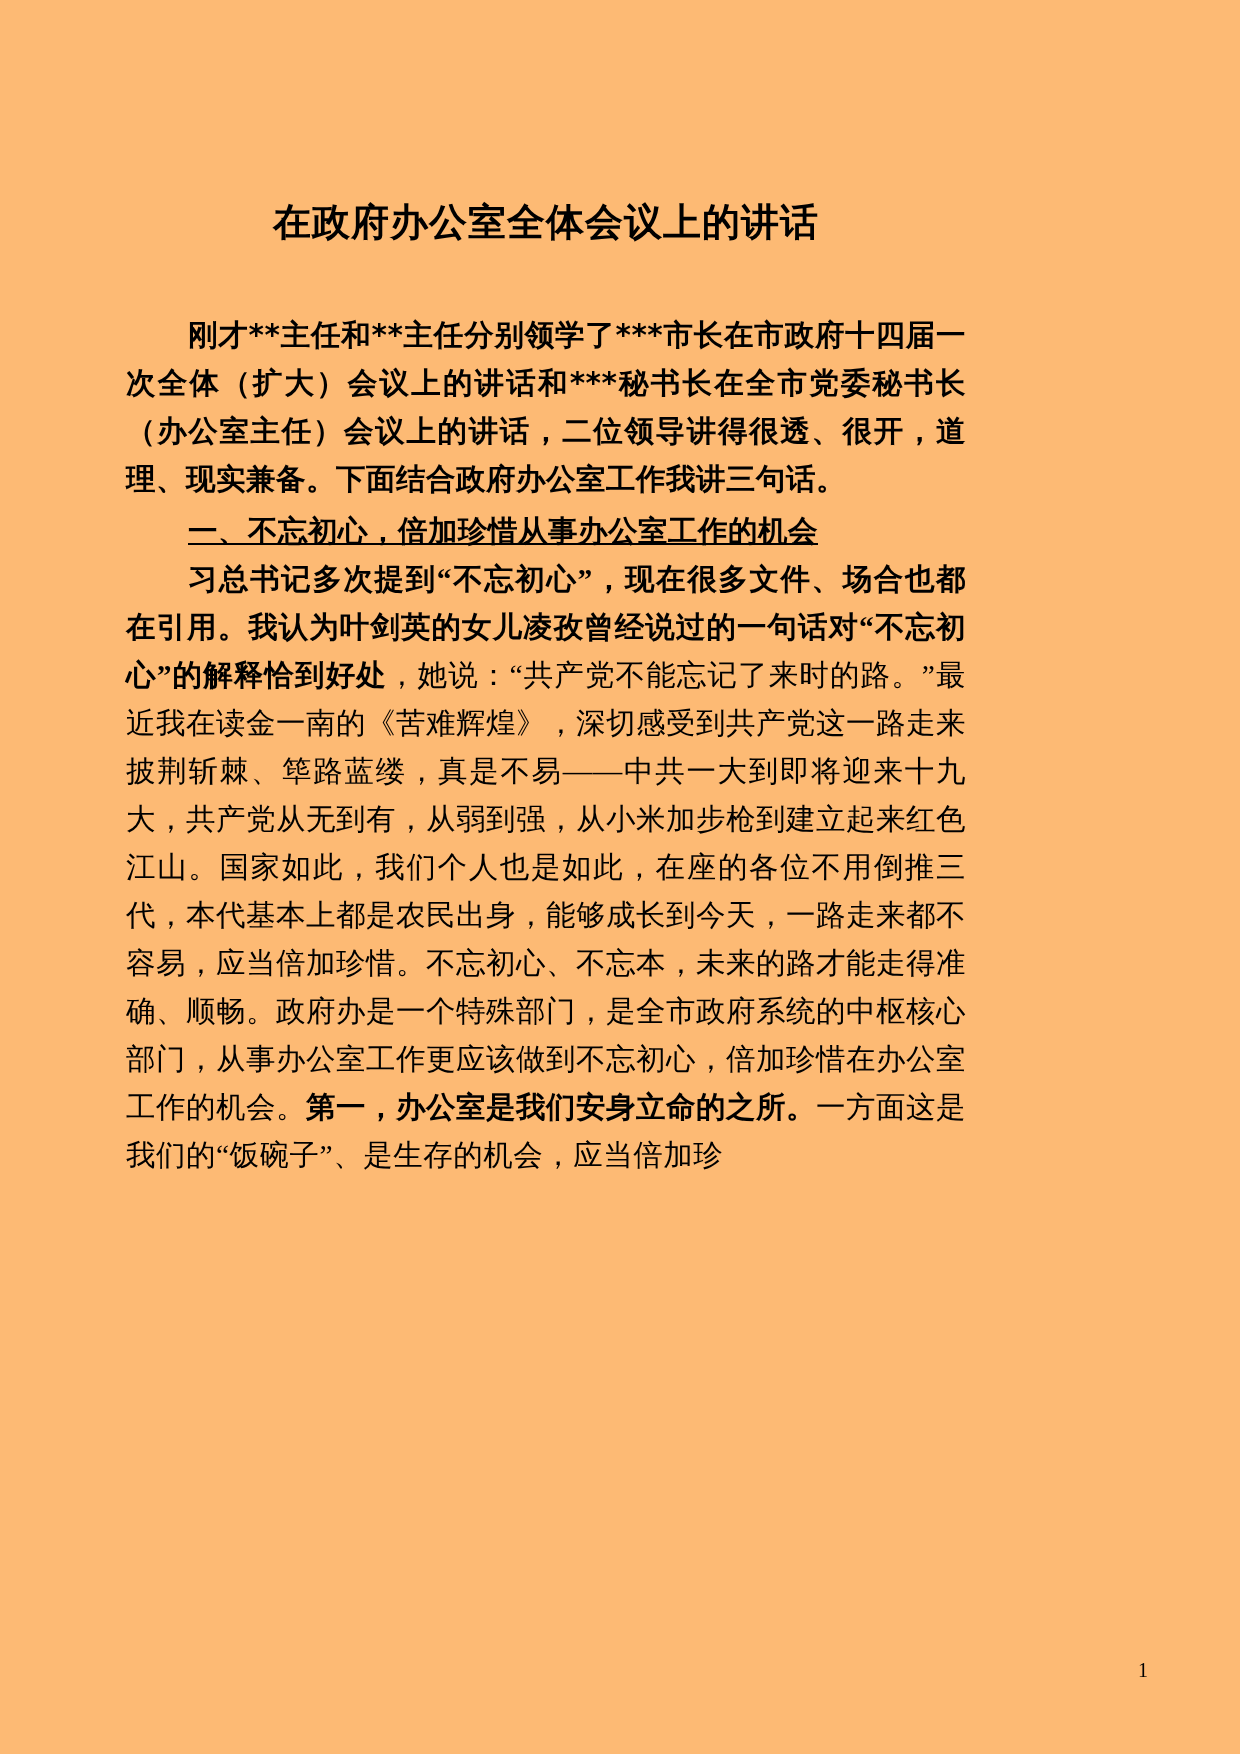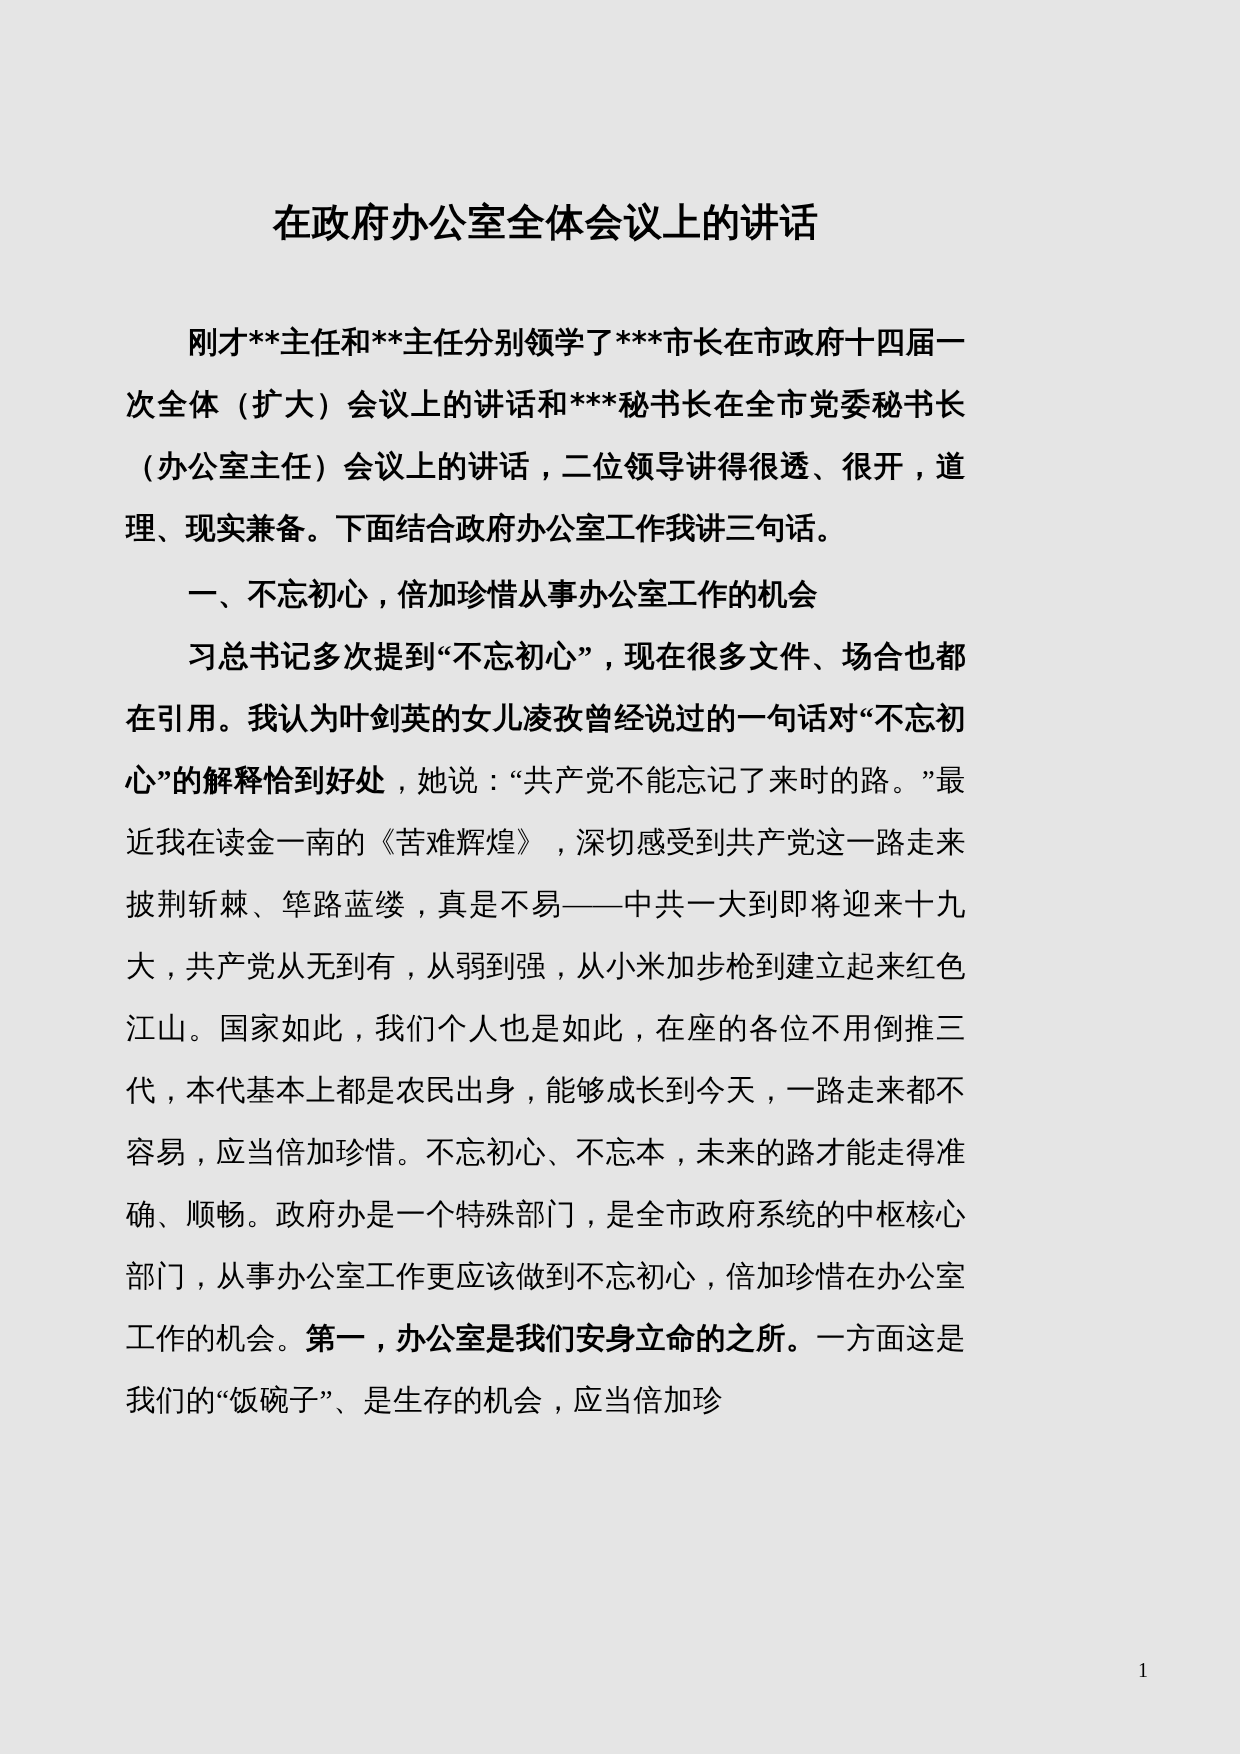--- a/index.html
+++ b/index.html
@@ -4,21 +4,21 @@
 <style>
   html, body {
     margin: 0;
     padding: 0;
     background: #ffffff;
   }
   .page {
     width: 1240px;
     height: 1754px;
     position: relative;
-    background: #e5e5e5;
+    background: #fdba74;
     box-sizing: border-box;
     font-family: "DejaVu Sans", sans-serif;
     color: #000000;
     overflow: hidden;
   }
   .content {
     position: absolute;
     left: 126px;
     top: 0;
     width: 840px;
@@ -28,36 +28,37 @@
     font-weight: bold;
     text-align: center;
     letter-spacing: 1px;
     margin-top: 198px;
     margin-bottom: 0;
     line-height: 1.3;
   }
   .para {
     font-size: 29.5px;
     font-weight: bold;
-    line-height: 62px;
+    line-height: 48px;
     text-align: justify;
     text-justify: inter-ideograph;
     margin: 0;
     text-indent: 62px;
     letter-spacing: 0.5px;
   }
   .para.first {
     margin-top: 64px;
   }
   .para.normal {
     font-weight: normal;
     font-family: Liberation Serif, serif;
   }
   .para.heading {
     margin-top: 4px;
+    text-decoration: underline;
   }
   .bold-run {
     font-weight: bold;
   }
   .page-number {
     position: absolute;
     right: 92px;
     bottom: 72px;
     font-size: 20px;
     font-family: "Liberation Serif", serif;

